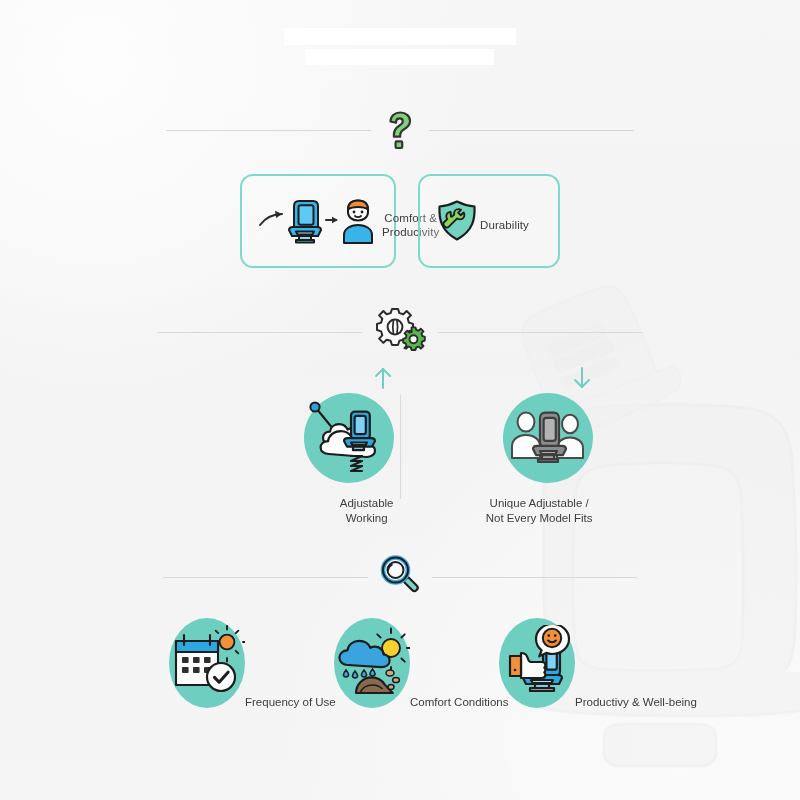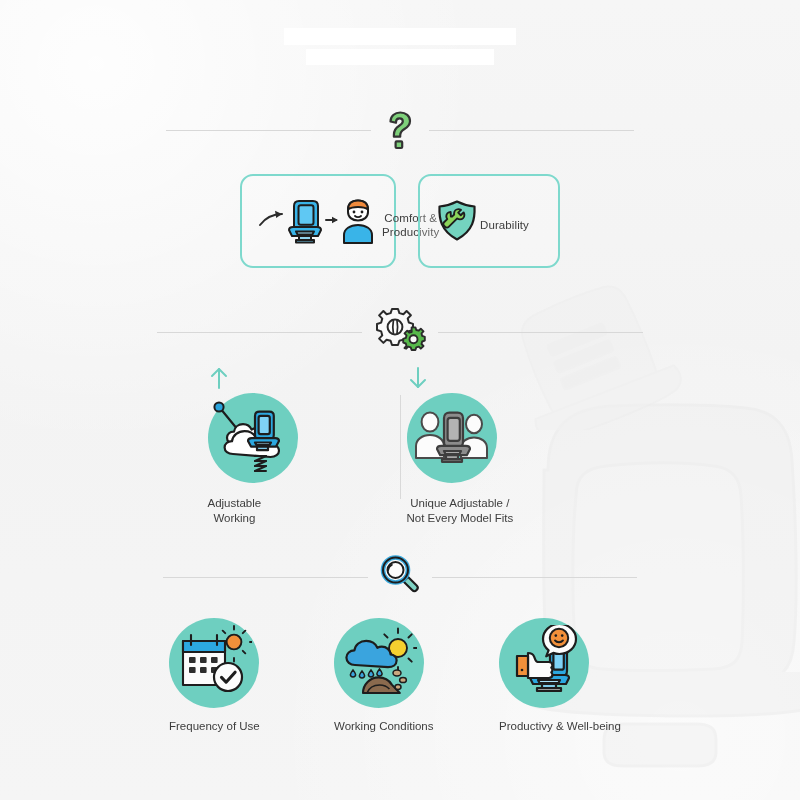--- a/index.html
+++ b/index.html
@@ -49,33 +49,33 @@
   }
   #card-comfort{width:156px;height:94px;}
   #card-durability{width:142px;height:94px;}
   .card-icon{height:46px;display:flex;align-items:center;justify-content:center;}
   .card-label{margin-top:7px;font-size:11.5px;color:#3d3d3d;letter-spacing:.1px;
     text-align:center;line-height:1.2;}
 
   
   #mid-row{position:absolute;top:365px;left:0;width:800px;
     display:flex;justify-content:center;align-items:flex-start;}
-  .mid-col{width:186px;display:flex;flex-direction:column;align-items:flex-start;}
+  .mid-col{width:186px;display:flex;flex-direction:column;align-items:flex-end;}
   #mid-sep{width:1px;height:104px;background:#d9d9d9;margin:30px 6px 0;}
   .arrow-updown{height:26px;display:flex;align-items:center;justify-content:center;}
   .circle{
     width:90px;height:90px;border-radius:50%;background:#6ecfc0;
     display:flex;align-items:center;justify-content:center;margin-top:2px;
   }
   .mid-label{margin-top:13px;font-size:11.5px;line-height:1.32;text-align:center;color:#3d3d3d;}
 
   
   #bottom-row{position:absolute;top:618px;left:0;width:800px;
     display:flex;justify-content:center;gap:33px;}
-  .bot-col{display:flex;flex-direction:column;align-items:flex-start;width:132px;}
+  .bot-col{display:flex;flex-direction:row;align-items:flex-end;width:132px;}
   .circle-sm{width:90px;height:90px;border-radius:50%;background:#6ecfc0;
     display:flex;align-items:center;justify-content:center;position:relative;}
   .bot-label{margin-top:12px;font-size:11.5px;text-align:center;color:#3d3d3d;
     white-space:nowrap;}
 </style>
 </head>
 <body>
 
 <div id="canvas">
 
@@ -355,21 +355,21 @@
               <path d="M26 68c2-5 7-8 12.6-8 4 0 7.4 1.4 9.8 4" fill="none" stroke-width="1.7"></path>
             </g>
 
             <g fill="#caa87f" stroke="#1d1d1d" stroke-width="1.5">
               <ellipse cx="56" cy="48" rx="4" ry="3"></ellipse>
               <ellipse cx="62" cy="55" rx="3.4" ry="2.6"></ellipse>
               <ellipse cx="57" cy="62" rx="3" ry="2.4"></ellipse>
             </g>
           </svg>
         </div>
-        <div class="bot-label">Working Conditions</div>
+        <div class="bot-label">Comfort Conditions</div>
       </div>
 
       <div class="bot-col">
         <div class="circle-sm">
           <svg width="76" height="76" viewBox="0 0 76 76">
 
             <g stroke="#1d1d1d" stroke-width="2.2" stroke-linejoin="round">
               <path d="M44 22c0-3 2-5 5-5h7c3 0 5 2 5 5v24c0 3-2 5-5 5h-7c-3 0-5-2-5-5z" fill="#2ca8e0"></path>
               <path d="M47.4 24.4c0-1.4.9-2.3 2.3-2.3h5.8c1.4 0 2.3.9 2.3 2.3v18c0 1.4-.9 2.3-2.3 2.3h-5.8c-1.4 0-2.3-.9-2.3-2.3z" fill="#7fd2f5"></path>
               <path d="M24 53c0-2 1.6-3 4-3h31c2.4 0 4 1 4 3l-3 6H27z" fill="#2ca8e0"></path>

